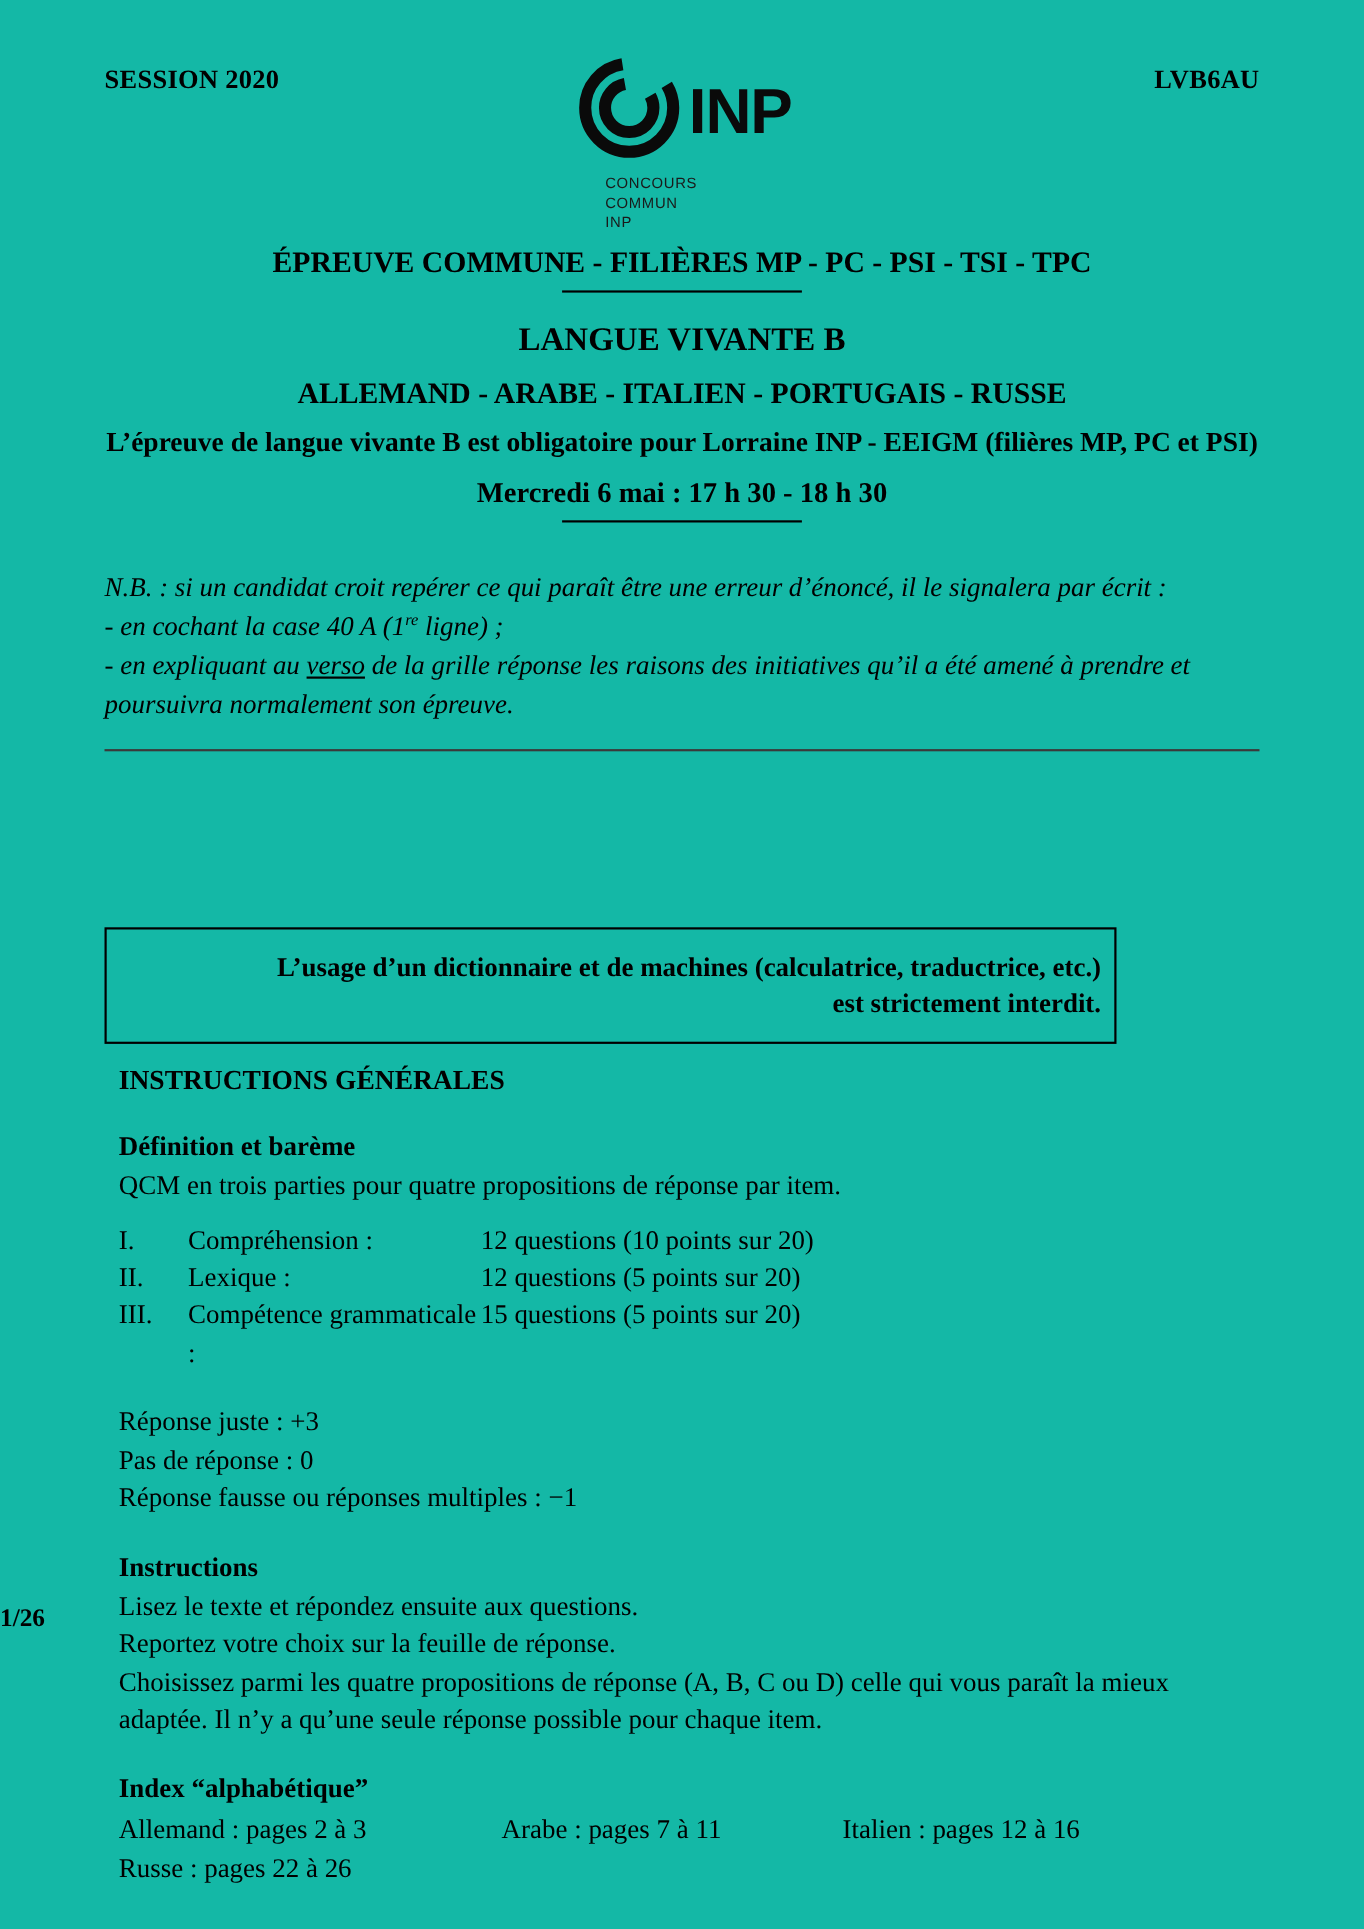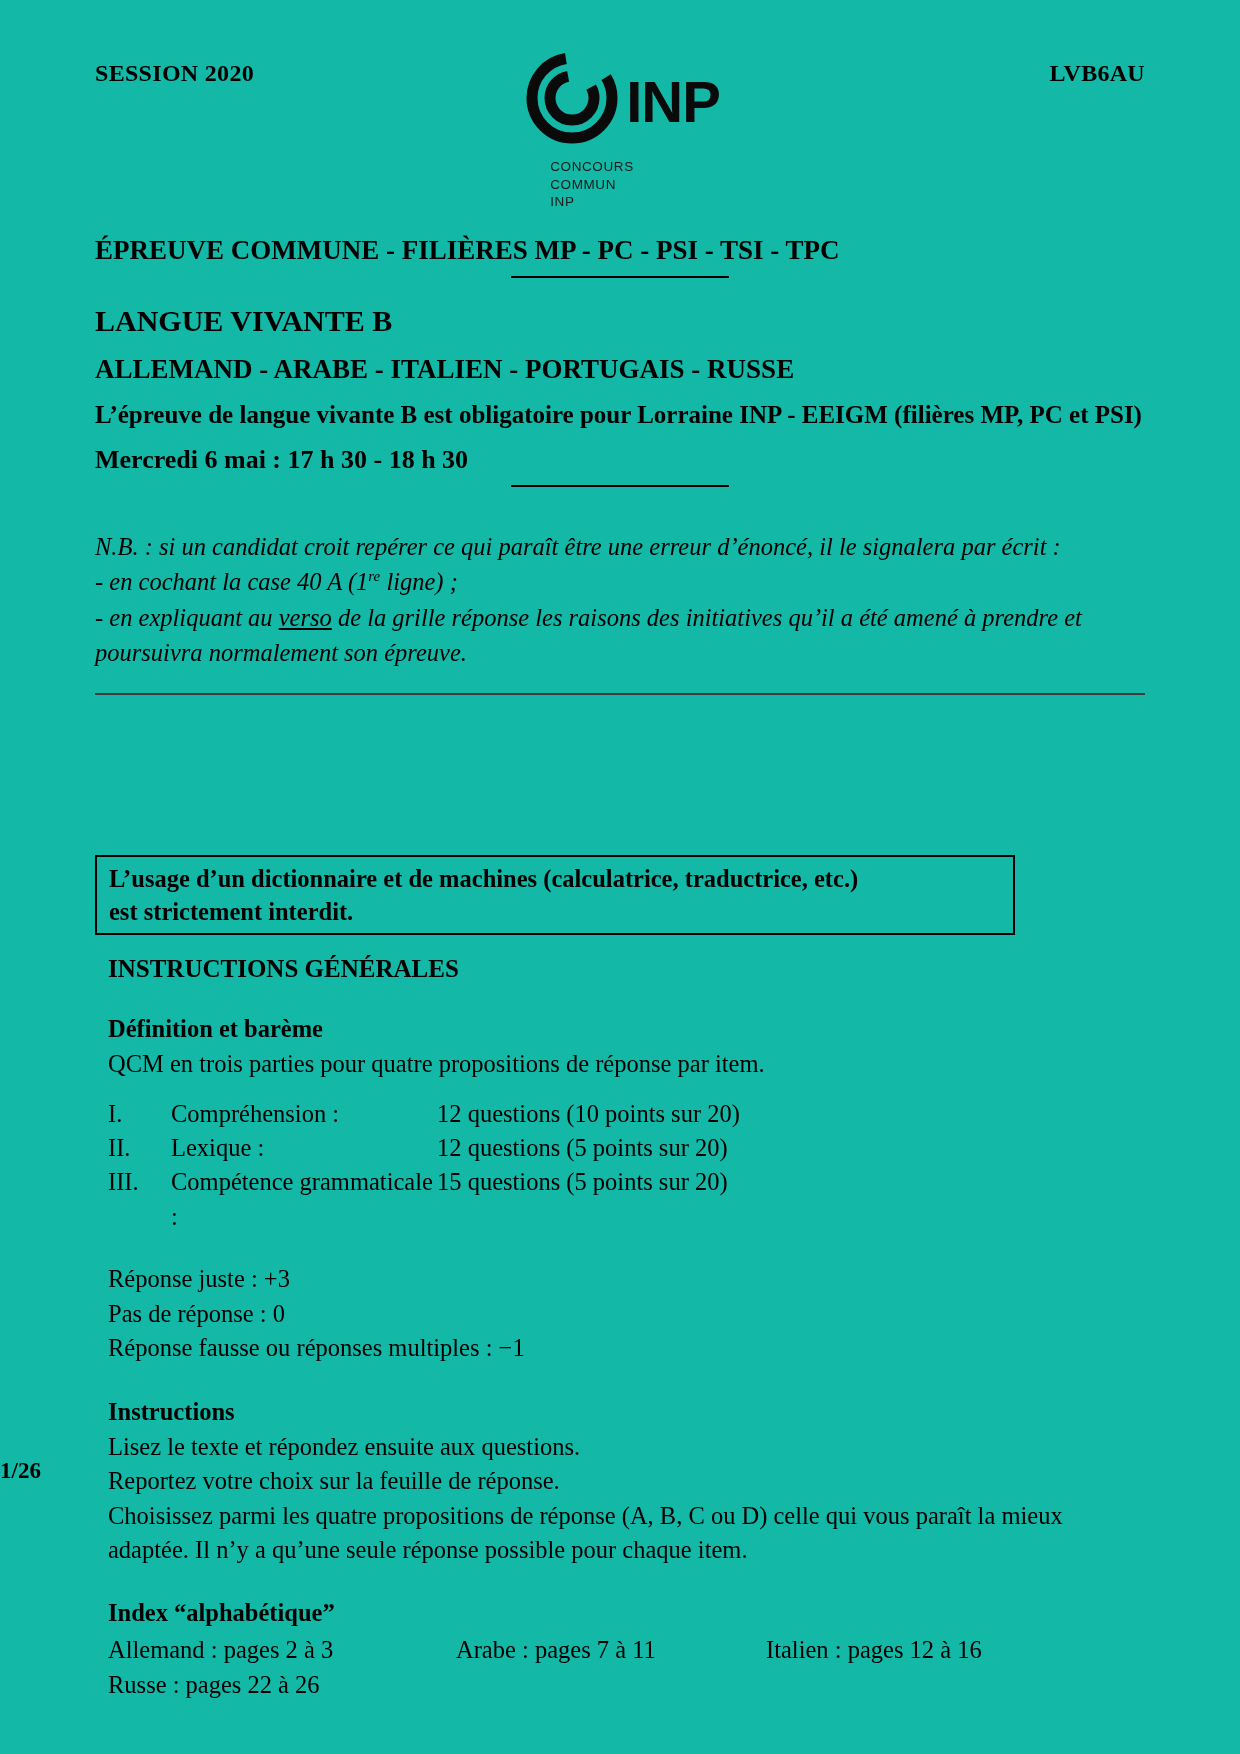--- a/index.html
+++ b/index.html
@@ -29,21 +29,21 @@
     font-weight: bold; font-size: 58px; letter-spacing: -1px; color: #0a0a0a;
     margin-left: 2px; margin-top: 6px;
   }
   .logo-caption {
     font-family: "Liberation Sans", "DejaVu Sans", sans-serif;
     font-size: 13.5px; line-height: 1.3; letter-spacing: 0.6px; color: #1a1a1a;
     margin-top: 8px; align-self: center; transform: translateX(-28px);
   }
 
   
-  .title-block { text-align: left; margin-top: 24px; }
+  .title-block { text-align: center; margin-top: 12px; }
   .t-epreuve  { font-weight: bold; font-size: 27px; margin: 0 0 6px 0; }
   .t-langue   { font-weight: bold; font-size: 30px; margin: 26px 0 0 0; }
   .t-langues  { font-weight: bold; font-size: 27px; margin: 16px 0 0 0; }
   .t-oblig    { font-weight: bold; font-size: 25px; margin: 16px 0 0 0; }
   .t-date     { font-weight: bold; font-size: 26px; margin: 16px 0 6px 0; }
   .sep-line {
     width: 218px; height: 0; border-bottom: 2.5px solid #000;
     margin: 10px auto 0 auto;
   }
 
@@ -53,22 +53,22 @@
   .nb-sup { vertical-align: super; font-size: 15px; }
   .nb-underline { text-decoration: underline; }
 
   .long-rule { margin-top: 22px; border-bottom: 2px solid #3a3a3a; height: 0; }
 
   .spacer-big { height: 160px; }
 
   
   .prohibition-box {
     width: 920px; border: 2px solid #000;
-    text-align: left; font-weight: bold; font-size: 24.5px; line-height: 1.35;
-    padding: 5px 12px;
+    text-align: right; font-weight: bold; font-size: 24.5px; line-height: 1.35;
+    padding: 18px 12px;
   }
   .prohibition-box p { margin: 0; }
 
   
   .instructions { padding-left: 13px; font-size: 24.5px; }
   .main-heading { font-weight: bold; font-size: 25px; margin: 20px 0 0 0; }
   .sub-heading  { font-weight: bold; font-size: 24.5px; margin: 32px 0 4px 0; }
   .plain-line { margin: 0; line-height: 1.38; }
 
   .parts { margin-top: 16px; }

